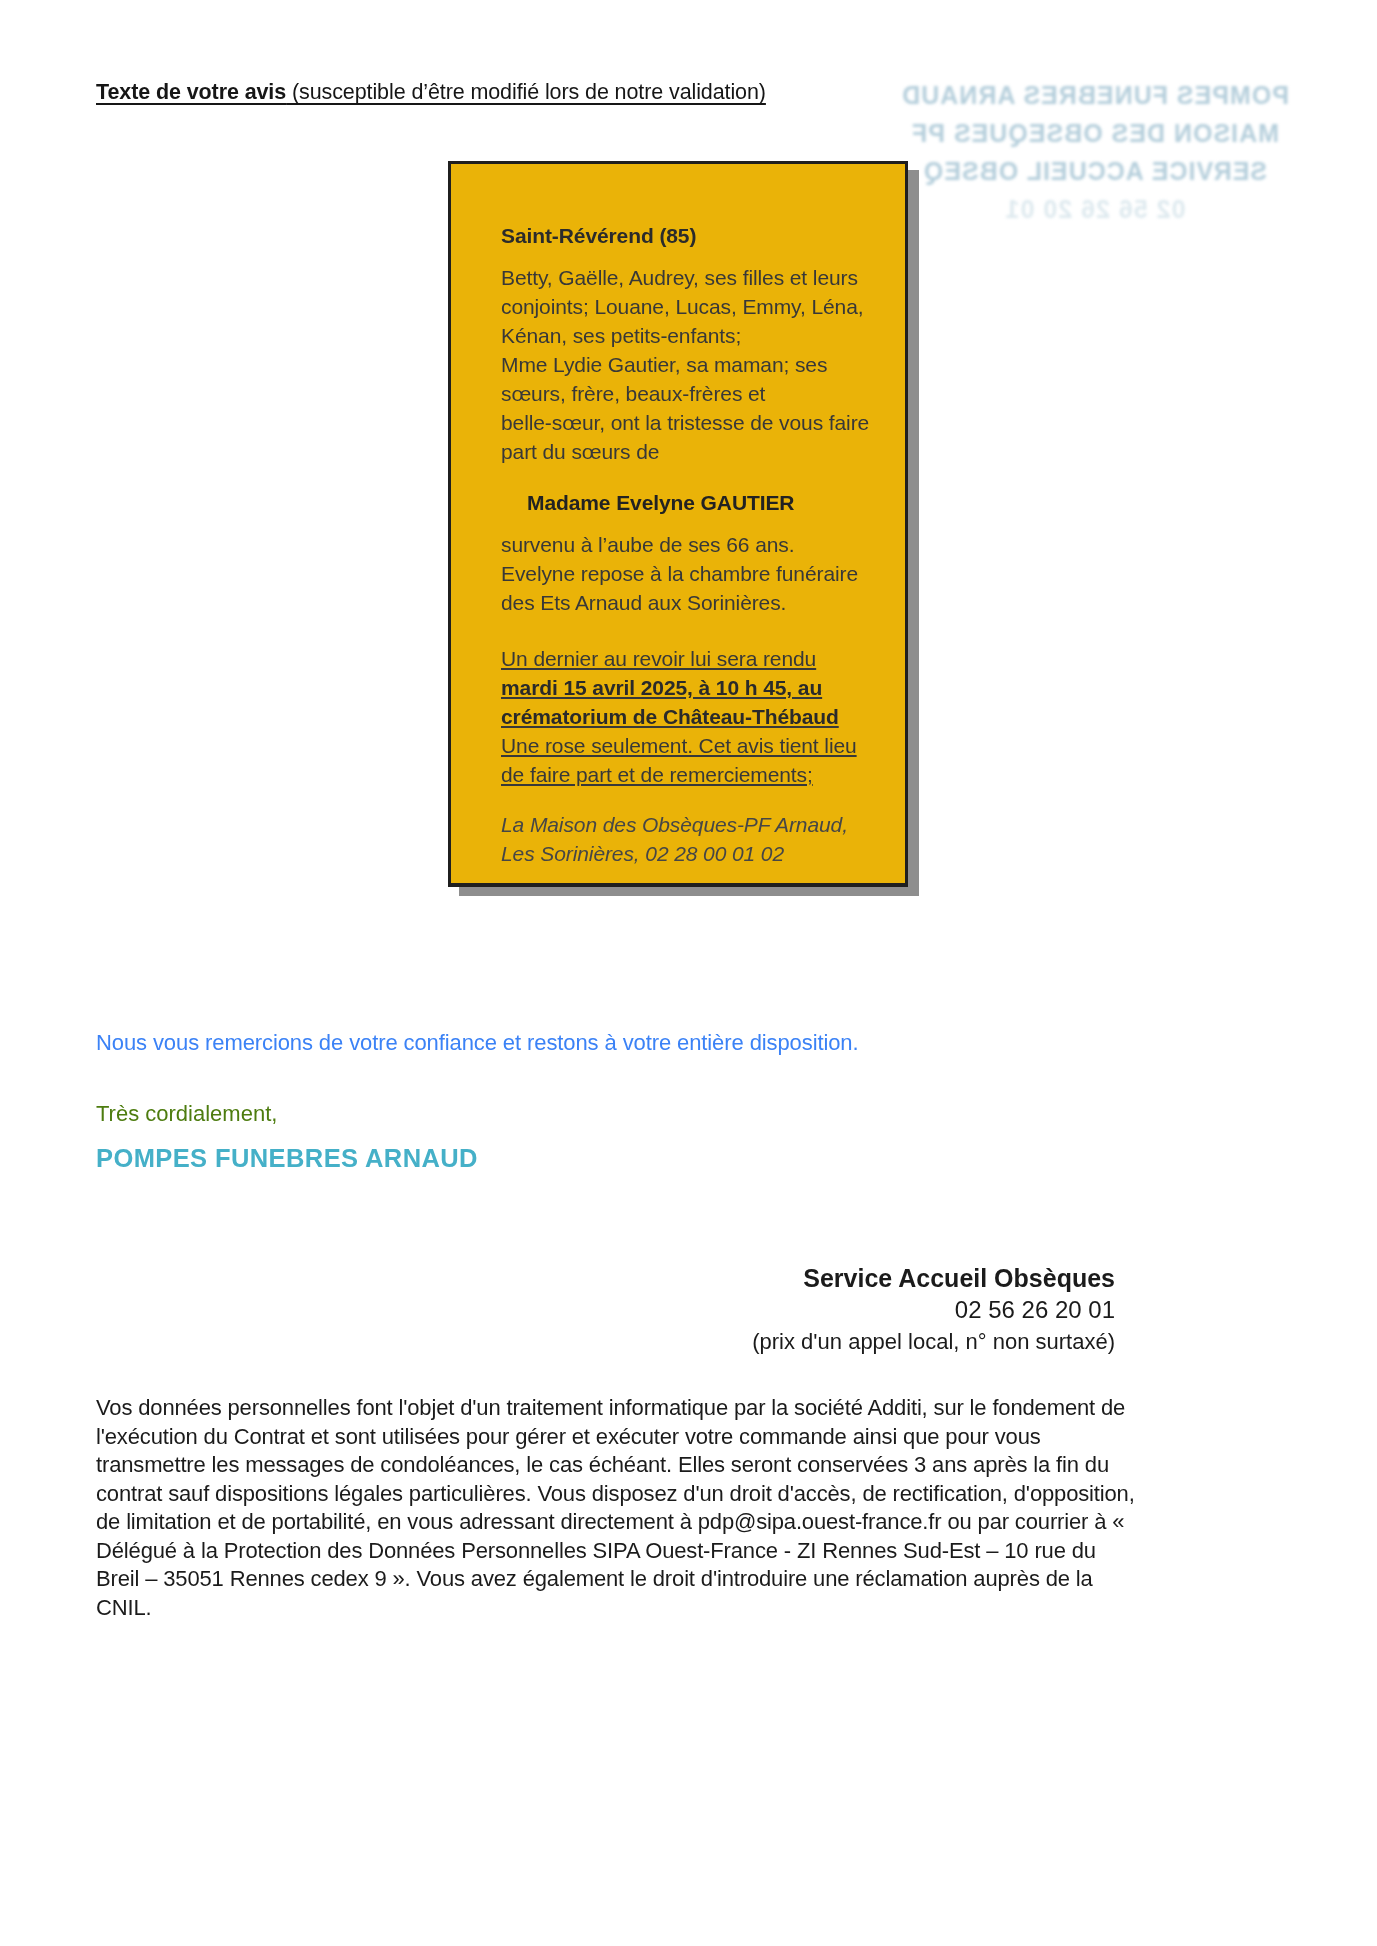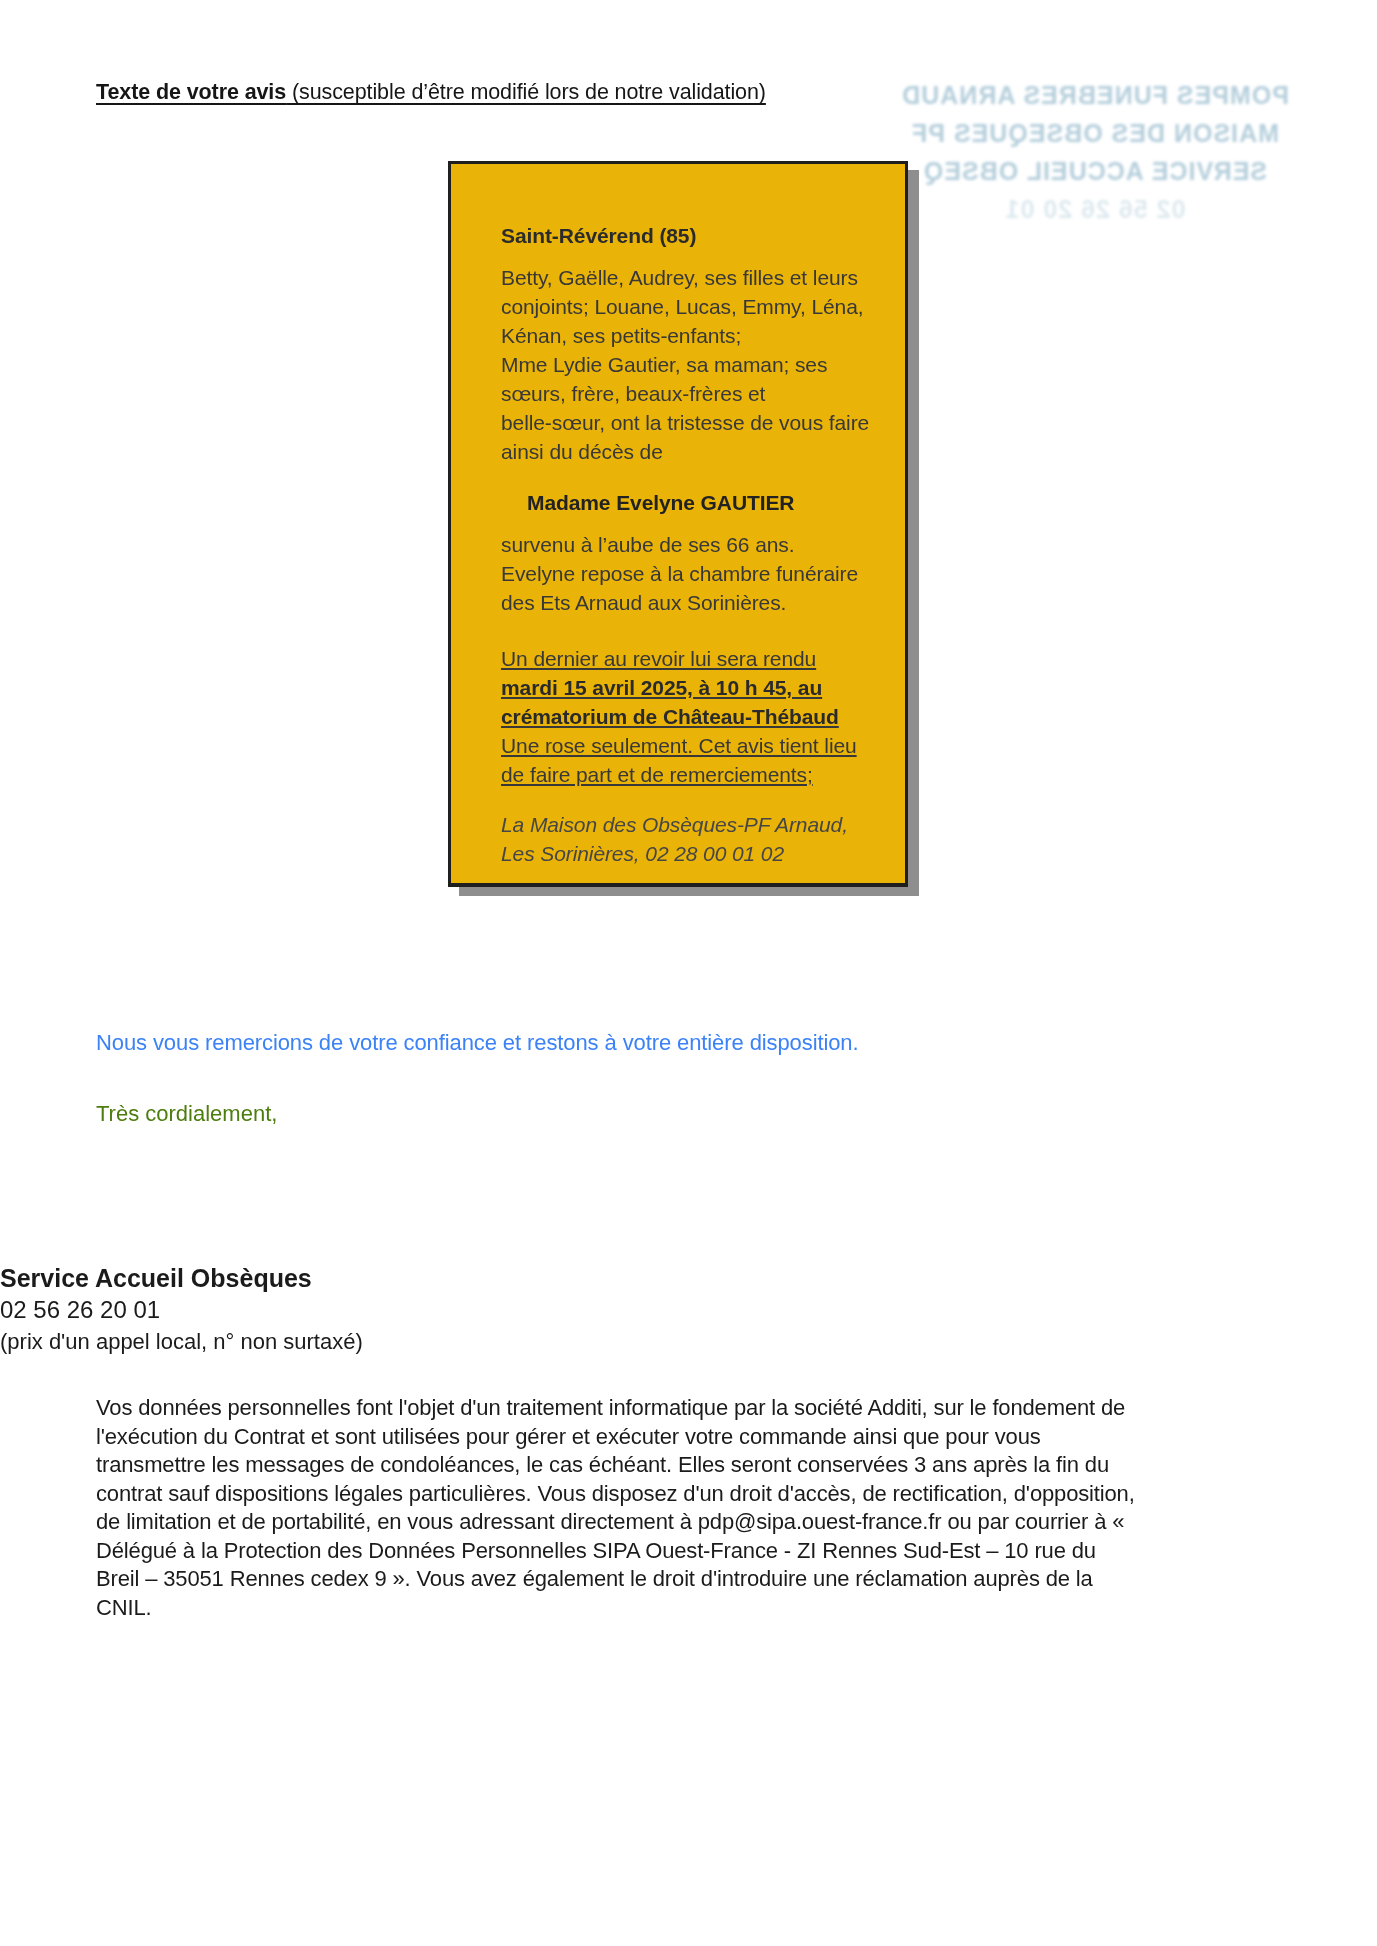--- a/index.html
+++ b/index.html
@@ -107,24 +107,24 @@
     top: 1144px;
     font-size: 25.5px;
     font-weight: bold;
     letter-spacing: 0.4px;
     color: #45b0c8;
   }
 
   
   .service-block {
     position: absolute;
-    left: 0;
+    left: 16px;
     top: 1262px;
     width: 1099px;
-    text-align: left;
+    text-align: right;
     color: #1b1b1b;
   }
   .service-title { font-weight: bold; font-size: 25px; line-height: 32px; }
   .service-phone { font-size: 24px; line-height: 32px; }
   .service-note  { font-size: 22px; line-height: 31px; }
 
   
   .legal-block {
     position: absolute;
     left: 96px;
@@ -156,21 +156,21 @@
   <div class="notice-box">
     <div class="notice-city">Saint-Révérend (85)</div>
 
     <div>
       <div>Betty, Gaëlle, Audrey, ses filles et leurs</div>
       <div>conjoints; Louane, Lucas, Emmy, Léna,</div>
       <div>Kénan, ses petits-enfants;</div>
       <div>Mme Lydie Gautier, sa maman; ses</div>
       <div>sœurs, frère, beaux-frères et</div>
       <div>belle-sœur, ont la tristesse de vous faire</div>
-      <div>ainsi du décès de</div>
+      <div>part du sœurs de</div>
     </div>
 
     <div class="notice-name">Madame Evelyne GAUTIER</div>
 
     <div>
       <div>survenu à l’aube de ses 66 ans.</div>
       <div>Evelyne repose à la chambre funéraire</div>
       <div>des Ets Arnaud aux Sorinières.</div>
     </div>
 
@@ -183,20 +183,21 @@
     </div>
 
     <div class="notice-para-gap-sm">
       <div class="italic-line">La Maison des Obsèques-PF Arnaud,</div>
       <div class="italic-line">Les Sorinières, 02 28 00 01 02</div>
     </div>
   </div>
 
   <div class="thanks-line">Nous vous remercions de votre confiance et restons à votre entière disposition.</div>
   <div class="salutation-line">Très cordialement,</div>
+  <div class="company-line">POMPES FUNEBRES ARNAUD</div>
 
   <div class="service-block">
     <div class="service-title">Service Accueil Obsèques</div>
     <div class="service-phone">02 56 26 20 01</div>
     <div class="service-note">(prix d'un appel local, n° non surtaxé)</div>
   </div>
 
   <div class="legal-block">
     <div class="legal-line">Vos données personnelles font l'objet d'un traitement informatique par la société Additi, sur le fondement de</div>
     <div class="legal-line">l'exécution du Contrat et sont utilisées pour gérer et exécuter votre commande ainsi que pour vous</div>

